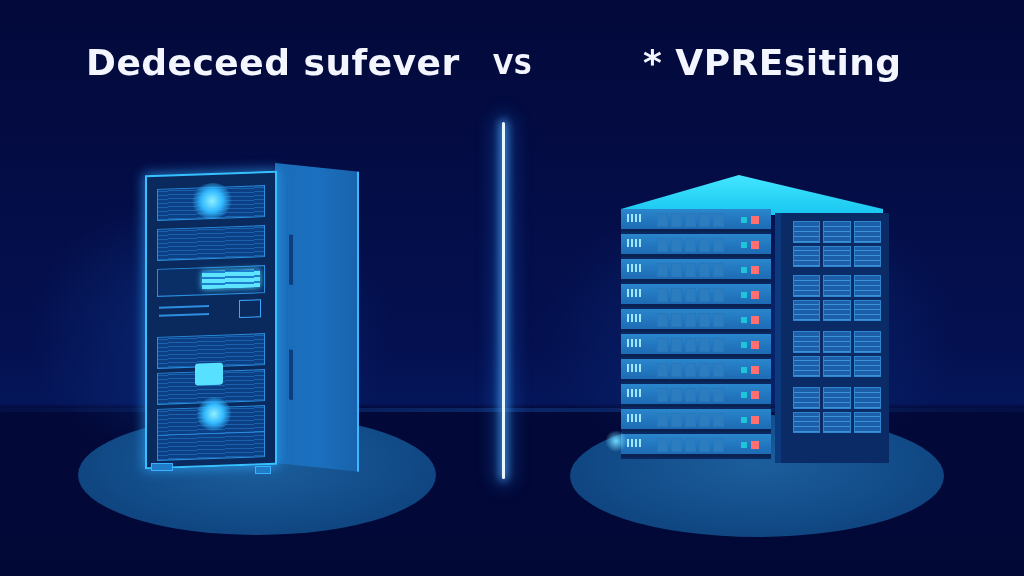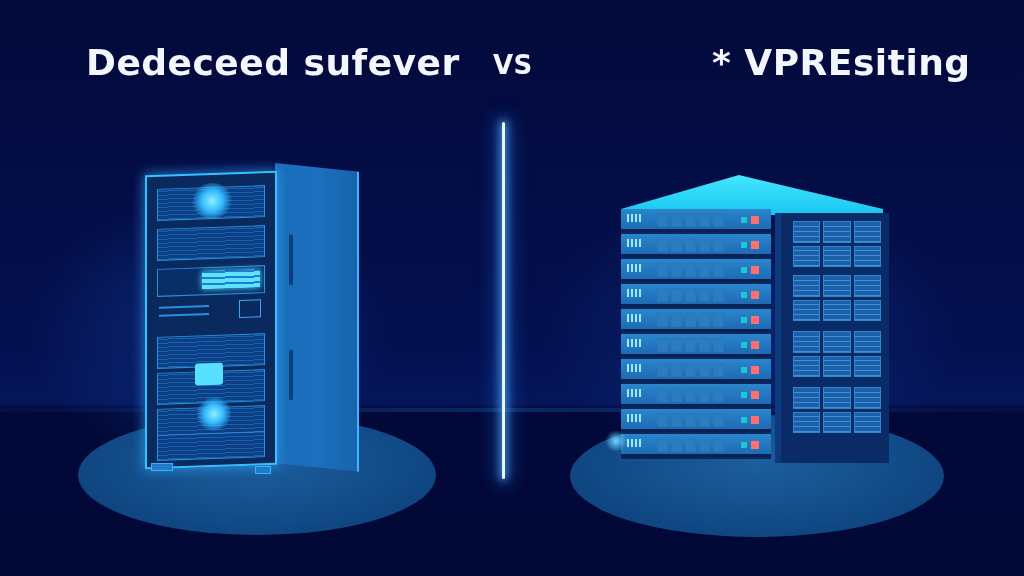--- a/index.html
+++ b/index.html
@@ -19,21 +19,21 @@
     .floor-band {
       position: absolute; left: 0; right: 0; top: 408px; height: 4px;
       background: linear-gradient(90deg, rgba(10,40,110,0.2), rgba(20,70,150,0.5), rgba(10,40,110,0.2));
     }
     .title {
       position: absolute; color: #f4f6ff; font-weight: bold; white-space: nowrap;
       font-size: 36px; letter-spacing: 0.5px;
     }
     .title-left { left: 86px; top: 42px; }
     .title-vs { left: 493px; top: 50px; font-size: 26px; }
-    .title-right { left: 712px; top: 42px; }
+    .title-right { left: 643px; top: 42px; }
 
     .divider {
       position: absolute; left: 502px; top: 122px; width: 3px; height: 357px;
       background: #e8f6ff; border-radius: 2px;
       box-shadow: 0 0 8px 2px rgba(80,180,255,0.8), 0 0 20px 6px rgba(30,110,220,0.45);
     }
 
     .platform {
       position: absolute; border-radius: 50%;
       background: radial-gradient(ellipse at 50% 40%, #1c5e9c, #114a86 60%, #0c3a74 100%);

